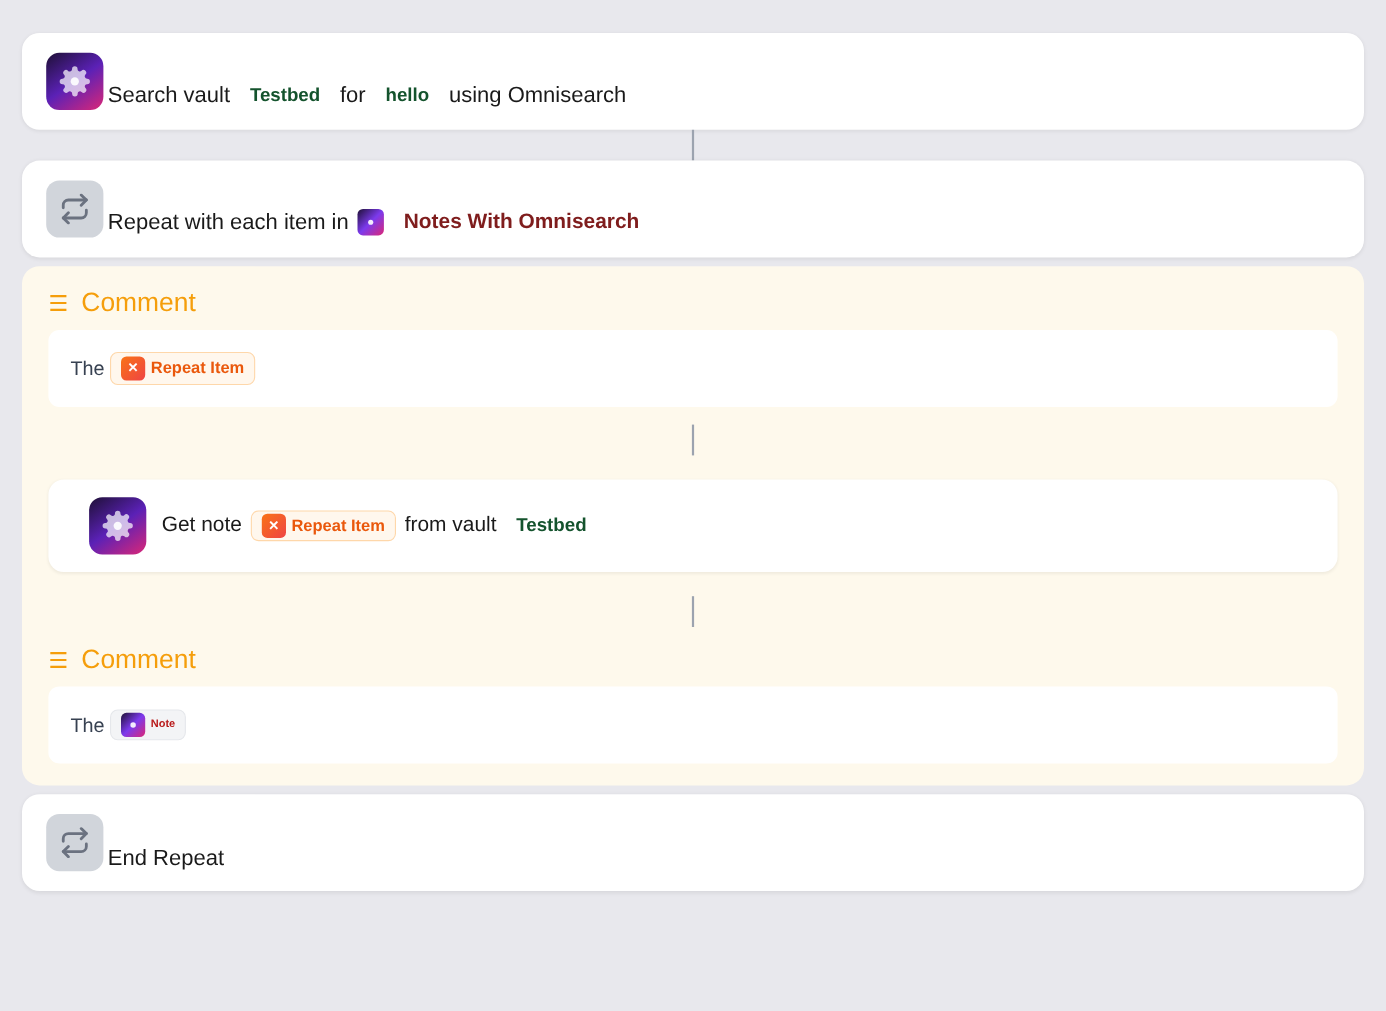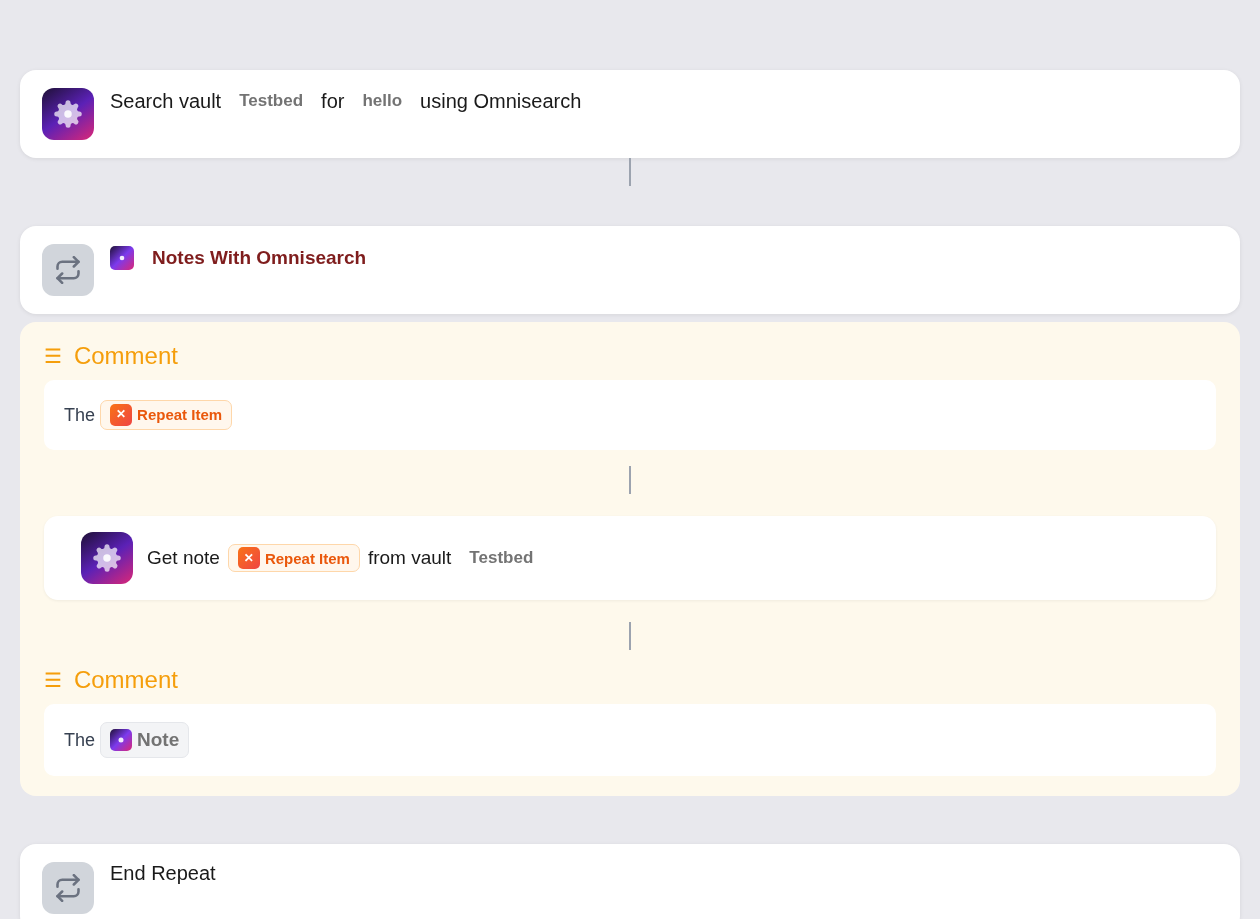--- a/index.html
+++ b/index.html
@@ -28,24 +28,23 @@
       max-width: 1220px;
       margin: 0 auto;
     }
 
     
     .card {
       background: #ffffff;
       border-radius: 16px;
       padding: 18px 22px;
       display: flex;
-      align-items: flex-start;
-      gap: 16px;
+      align-items: flex-end;
+      gap: 4px;
       box-shadow: 0 1px 4px rgba(0,0,0,0.08);
-      margin-top: 40px;
     }
 
     .card-text {
       font-size: 20px;
       font-weight: 500;
       color: #1a1a1a;
       display: flex;
       align-items: center;
       gap: 8px;
       flex-wrap: wrap;
@@ -56,21 +55,21 @@
       display: inline-flex;
       align-items: center;
       gap: 5px;
       padding: 3px 10px;
       border-radius: 6px;
       font-size: 17px;
       font-weight: 600;
     }
 
     .token-blue {
-      color: #737373;
+      color: #14532d;
       background: transparent;
     }
 
     .token-omnisearch {
       display: inline-flex;
       align-items: center;
       gap: 6px;
       color: #7f1d1d;
       font-weight: 700;
       font-size: 19px;
@@ -90,23 +89,23 @@
     }
 
     .token-note {
       display: inline-flex;
       align-items: center;
       gap: 5px;
       background: #f3f4f6;
       border: 1.5px solid #e5e7eb;
       border-radius: 7px;
       padding: 2px 9px;
-      color: #737373;
+      color: #b91c1c;
       font-weight: 600;
-      font-size: 19px;
+      font-size: 10px;
     }
 
     
     .connector {
       display: flex;
       justify-content: center;
       height: 28px;
       align-items: center;
     }
 
@@ -282,20 +281,21 @@
   <div class="card">
     <div class="icon-repeat-box">
       <svg width="28" height="28" viewBox="0 0 24 24" fill="none" stroke="#6b7280" stroke-width="2.2" stroke-linecap="round" stroke-linejoin="round">
         <polyline points="17 1 21 5 17 9"></polyline>
         <path d="M3 11V9a4 4 0 0 1 4-4h14"></path>
         <polyline points="7 23 3 19 7 15"></polyline>
         <path d="M21 13v2a4 4 0 0 1-4 4H3"></path>
       </svg>
     </div>
     <div class="card-text">
+      <span>Repeat with each item in</span>
       <span class="omnisearch-icon-inline">
         <svg viewBox="0 0 24 24" fill="white">
           <circle cx="12" cy="12" r="4" fill="white" opacity="0.9"></circle>
         </svg>
       </span>
       <span class="token token-omnisearch">Notes With Omnisearch</span>
     </div>
   </div>
 
   <div class="loop-container">

